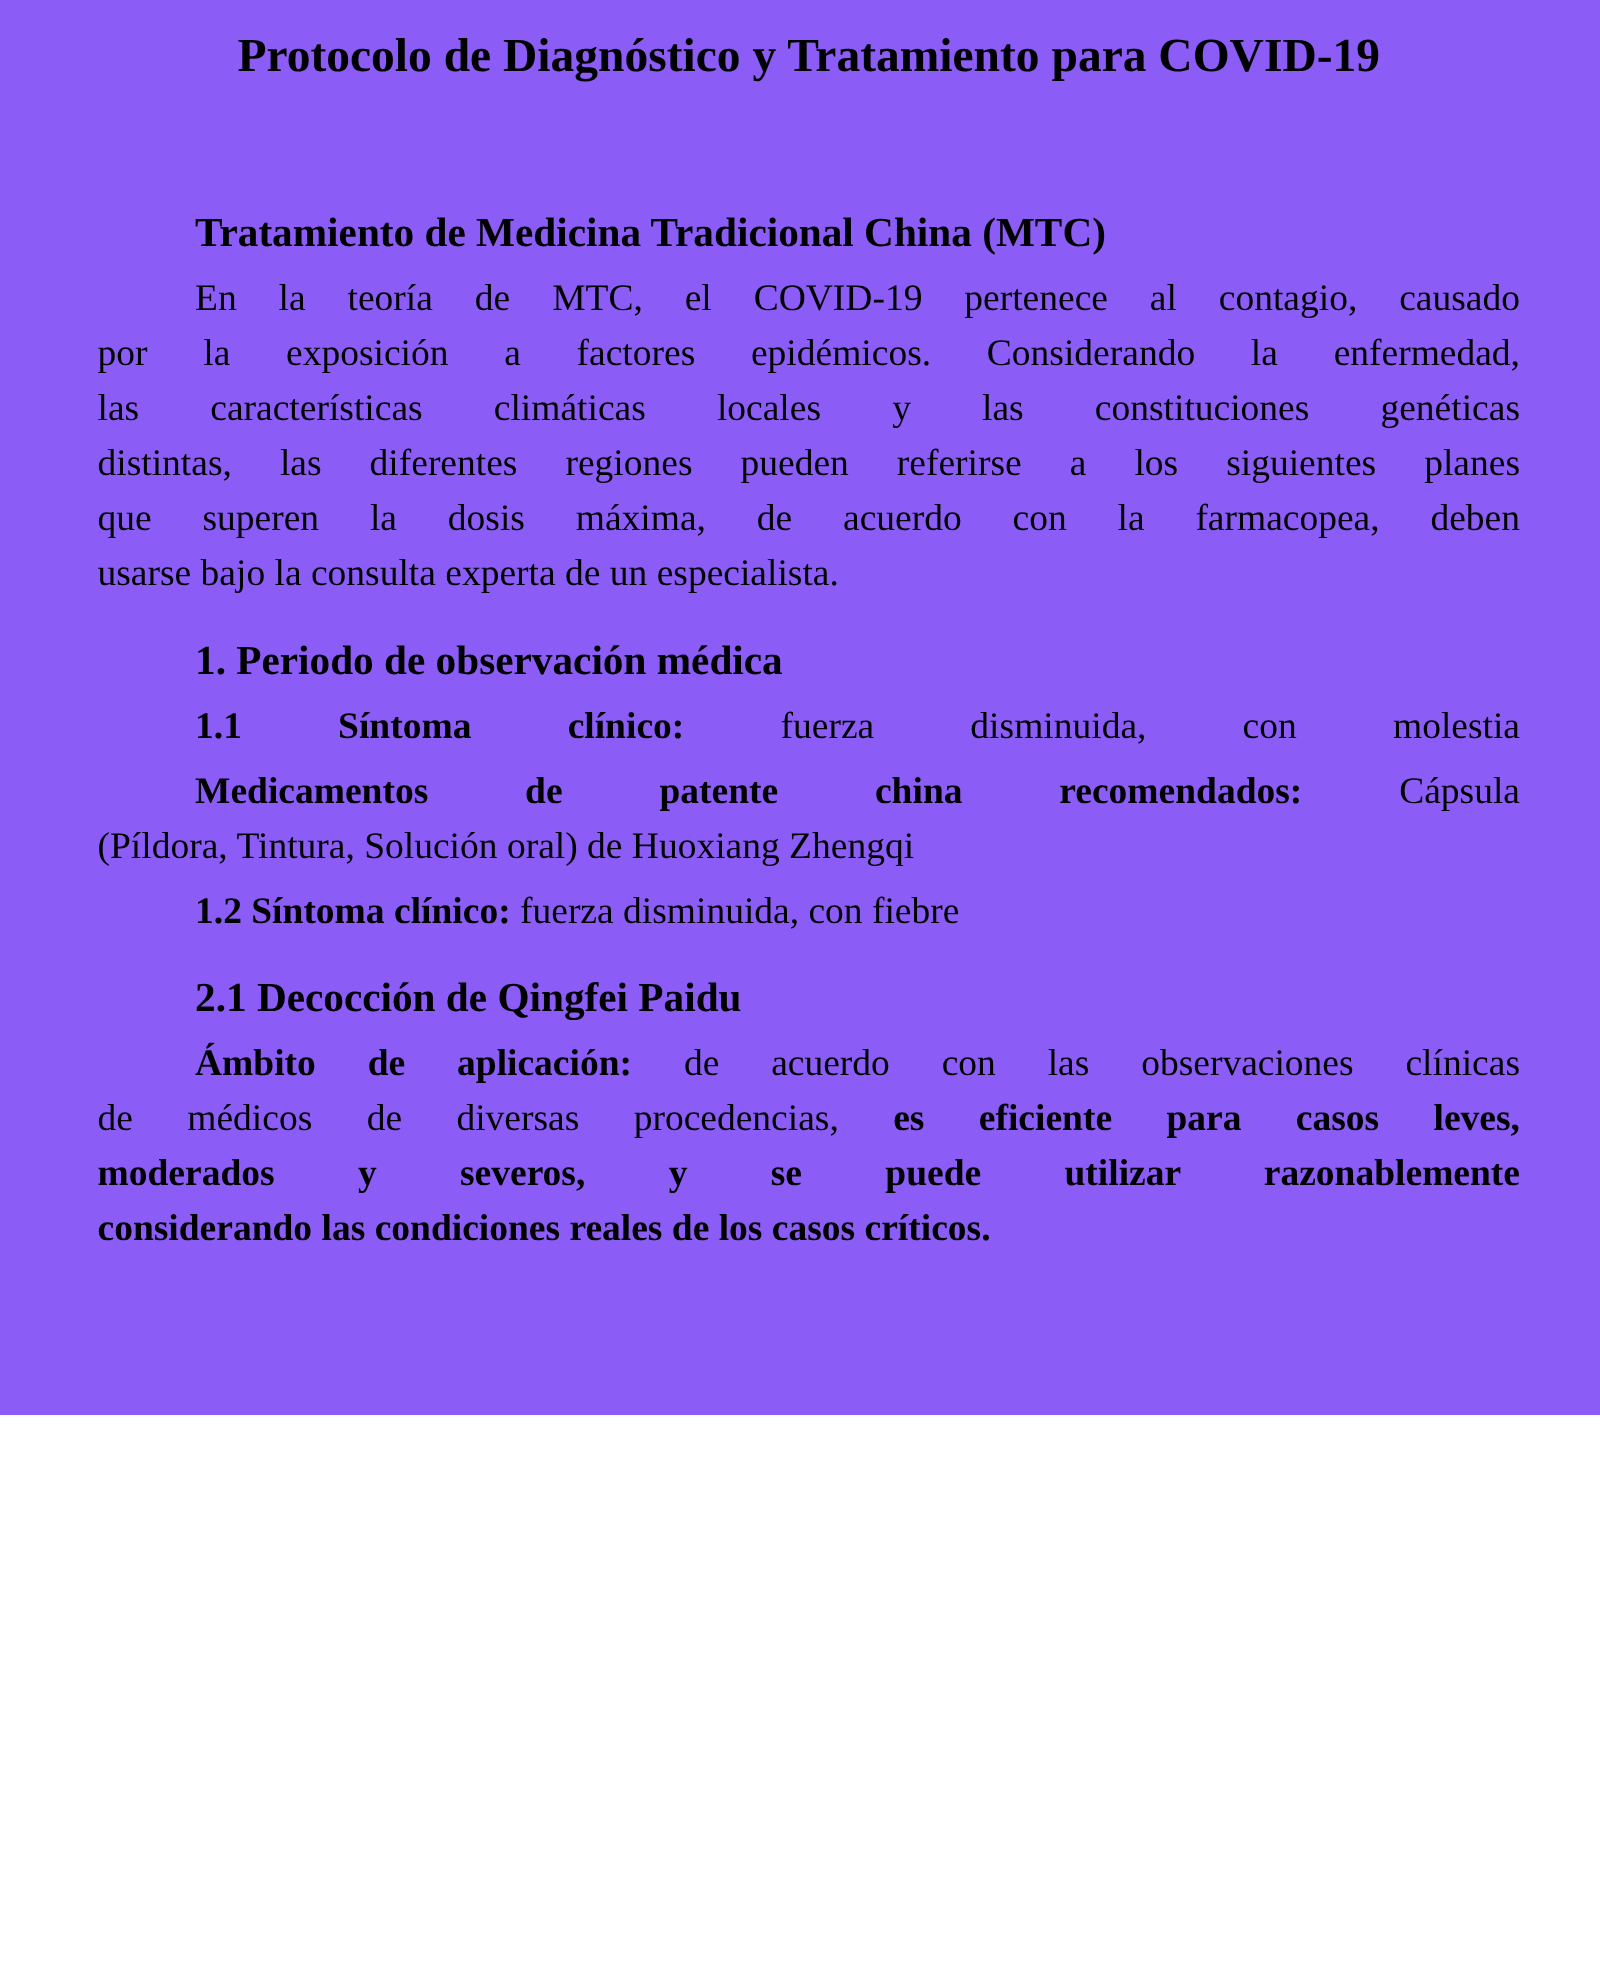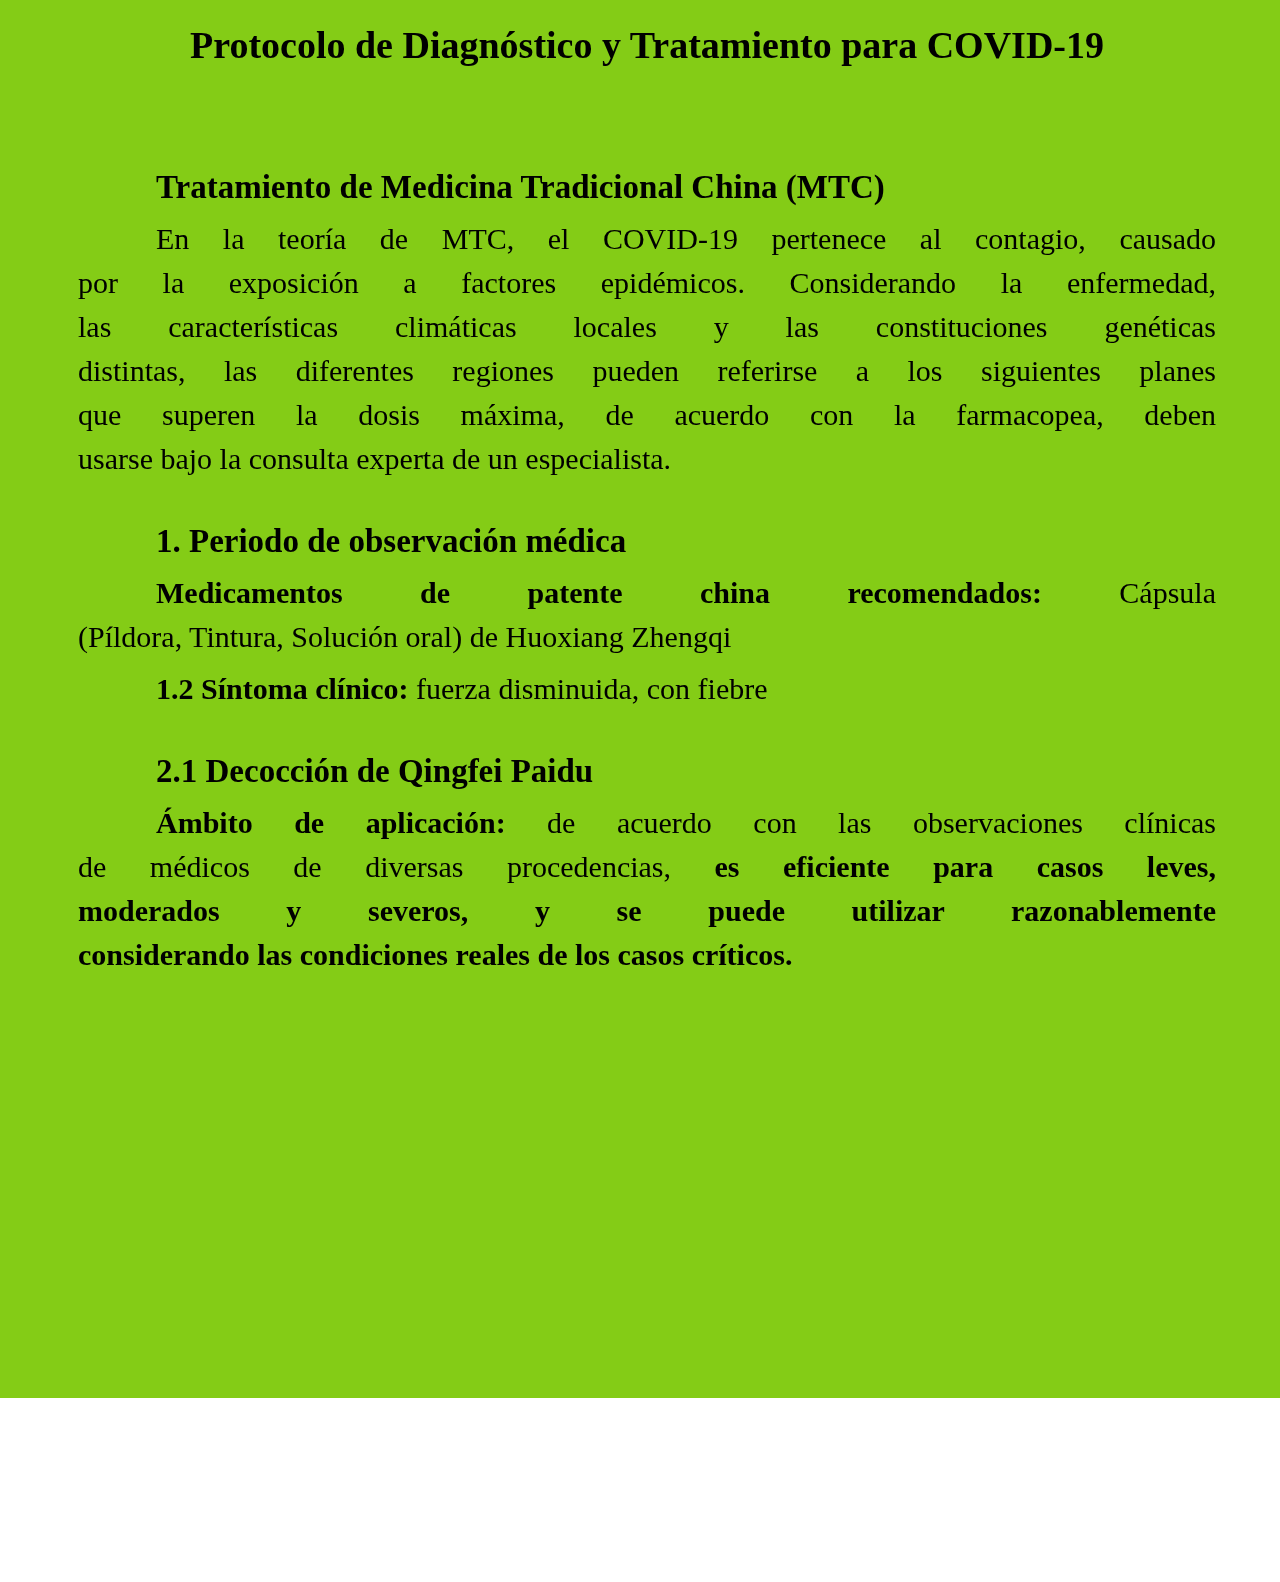--- a/index.html
+++ b/index.html
@@ -1,34 +1,34 @@
 <!DOCTYPE html>
 <html><head>
 <meta charset="utf-8">
 <style>
   html,body { margin:0; padding:0; background:#ffffff; }
   .page {
     position:relative;
     width:1280px;
-    height:1398px;
-    background:#84cc16;
+    height:1132px;
+    background:#8b5cf6;
     color:#000;
     font-family:"Liberation Serif","DejaVu Serif",serif;
     overflow:hidden;
   }
   .content { padding:14px 64px 0 78px; }
 
   .title-block { text-align:center; font-weight:700; font-size:38px; line-height:63px; }
 
   .heading {
     font-weight:700;
     font-size:33px;
     line-height:44px;
     text-indent:78px;
-    margin-top:38px;
+    margin-top:26px;
     white-space:nowrap;
   }
   .heading.mtc { margin-top:88px; }
 
   .para { font-size:30px; line-height:44px; margin-top:8px; }
   .pline { text-align:justify; text-align-last:justify; }
   .pline.first { text-indent:78px; }
   .pline.last { text-align-last:left; }
   .para b { font-weight:700; }
 
@@ -64,20 +64,21 @@
       <div class="pline">por la exposición a factores epidémicos. Considerando la enfermedad,</div>
       <div class="pline">las características climáticas locales y las constituciones genéticas</div>
       <div class="pline">distintas, las diferentes regiones pueden referirse a los siguientes planes</div>
       <div class="pline">que superen la dosis máxima, de acuerdo con la farmacopea, deben</div>
       <div class="pline last">usarse bajo la consulta experta de un especialista.</div>
     </div>
 
     <div class="heading">1. Periodo de observación médica</div>
 
     <div class="para">
+      <div class="pline first"><b>1.1 Síntoma clínico:</b> <span>fuerza disminuida, con molestia</span></div>
     </div>
 
     <div class="para">
       <div class="pline first"><b>Medicamentos de patente china recomendados:</b> <span>Cápsula</span></div>
       <div class="pline last">(Píldora, Tintura, Solución oral) de Huoxiang Zhengqi</div>
     </div>
 
     <div class="para">
       <div class="pline first last"><b>1.2 Síntoma clínico:</b> <span>fuerza disminuida, con fiebre</span></div>
     </div>

